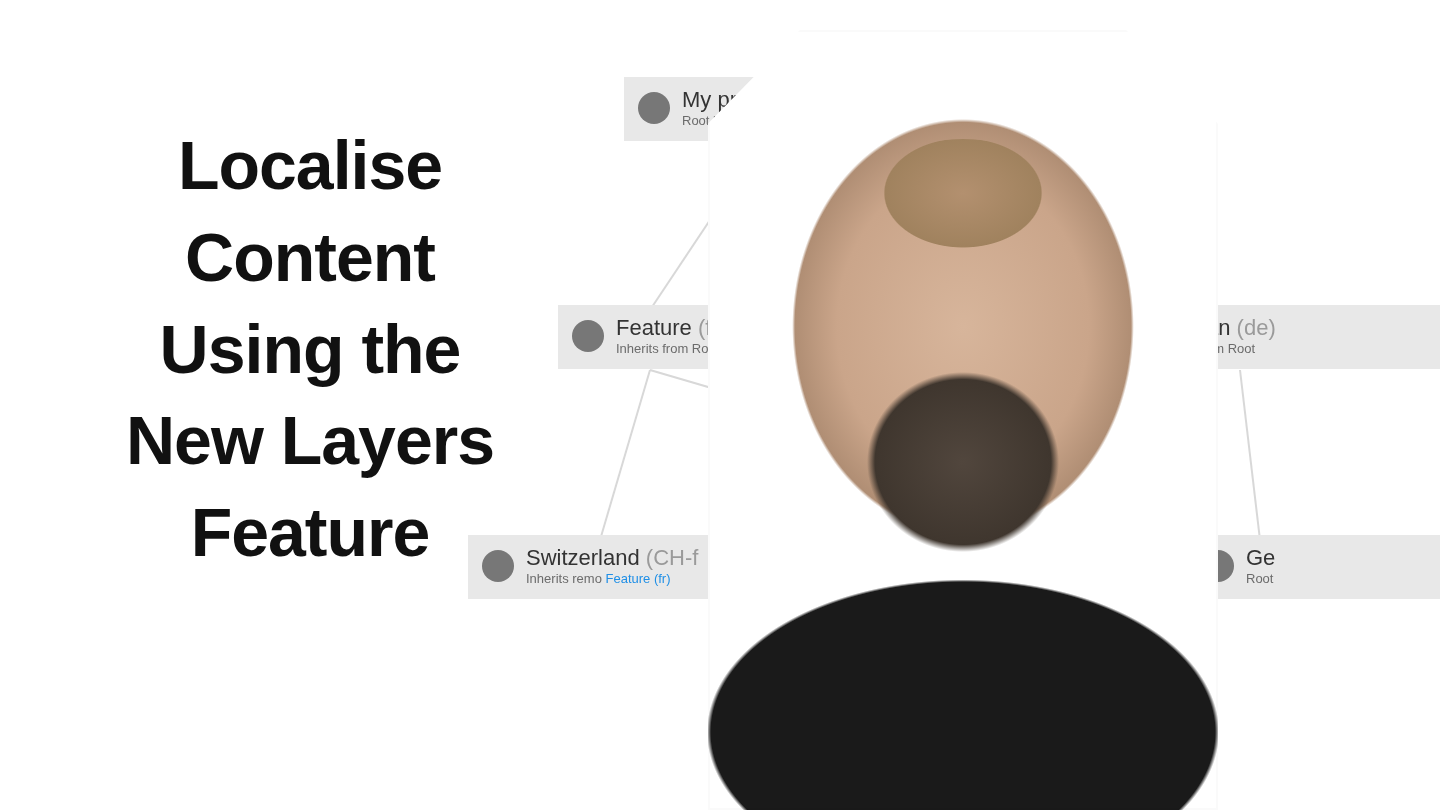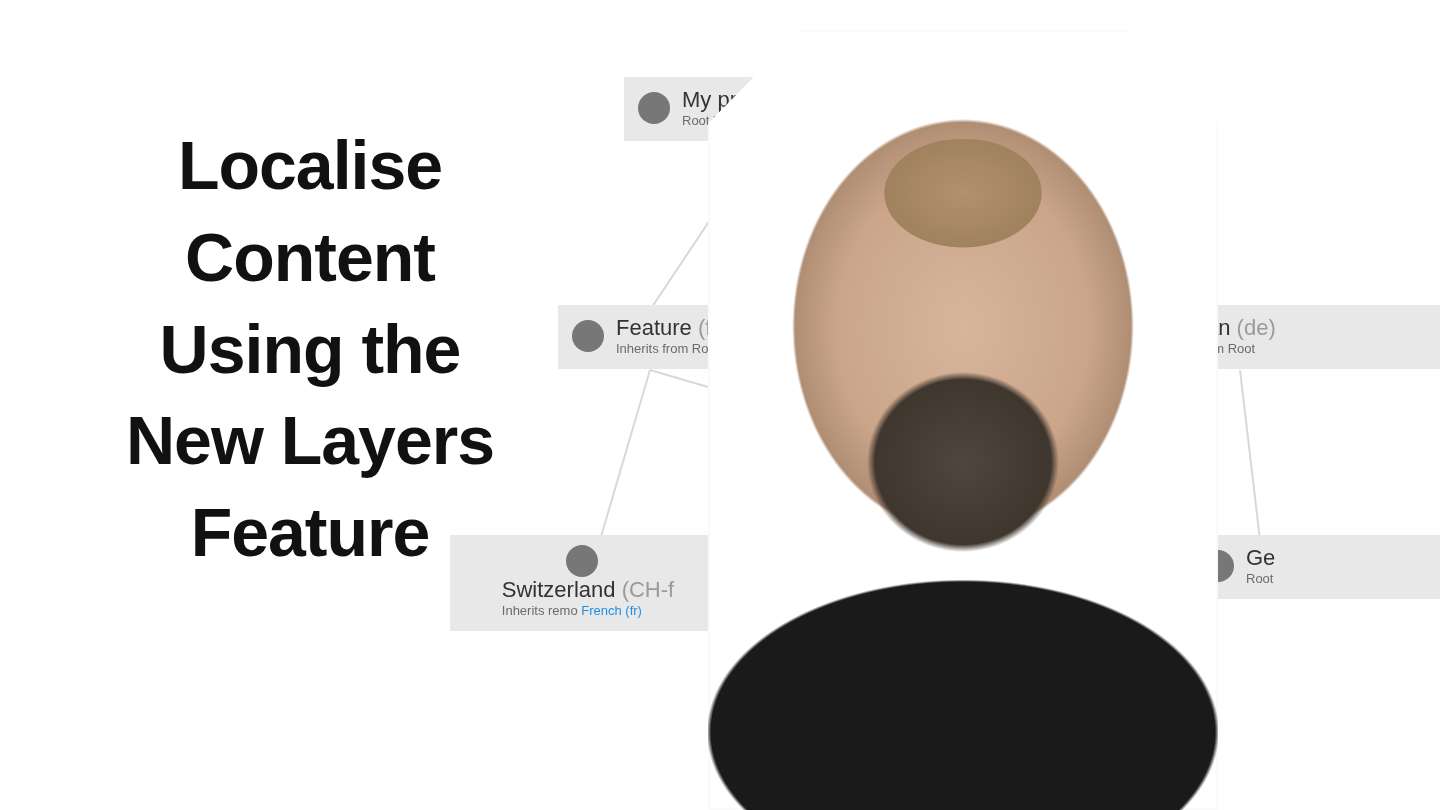--- a/index.html
+++ b/index.html
@@ -184,29 +184,29 @@
       <div class="title">
         <span>an</span>
         <span class="code">(de)</span>
       </div>
       <div class="sub">
         <span>om Root</span>
       </div>
     </div>
   </div>
 
-  <div class="node" style="left:450px; top:535px; width:280px;flex-direction:column;">
+  <div class="node" style="left:468px; top:535px; width:280px;">
     <div class="flag flag-ch"></div>
     <div class="txt">
       <div class="title">
         <span>Switzerland</span>
         <span class="code">(CH-f</span>
       </div>
       <div class="sub">
-        <span>Inherits remo </span><span class="link">French (fr)</span>
+        <span>Inherits remo </span><span class="link">Feature (fr)</span>
       </div>
     </div>
   </div>
 
   <div class="node" style="left:1188px; top:535px; width:260px;">
     <div class="flag flag-de"></div>
     <div class="txt">
       <div class="title">
         <span>Ge</span>
       </div>

